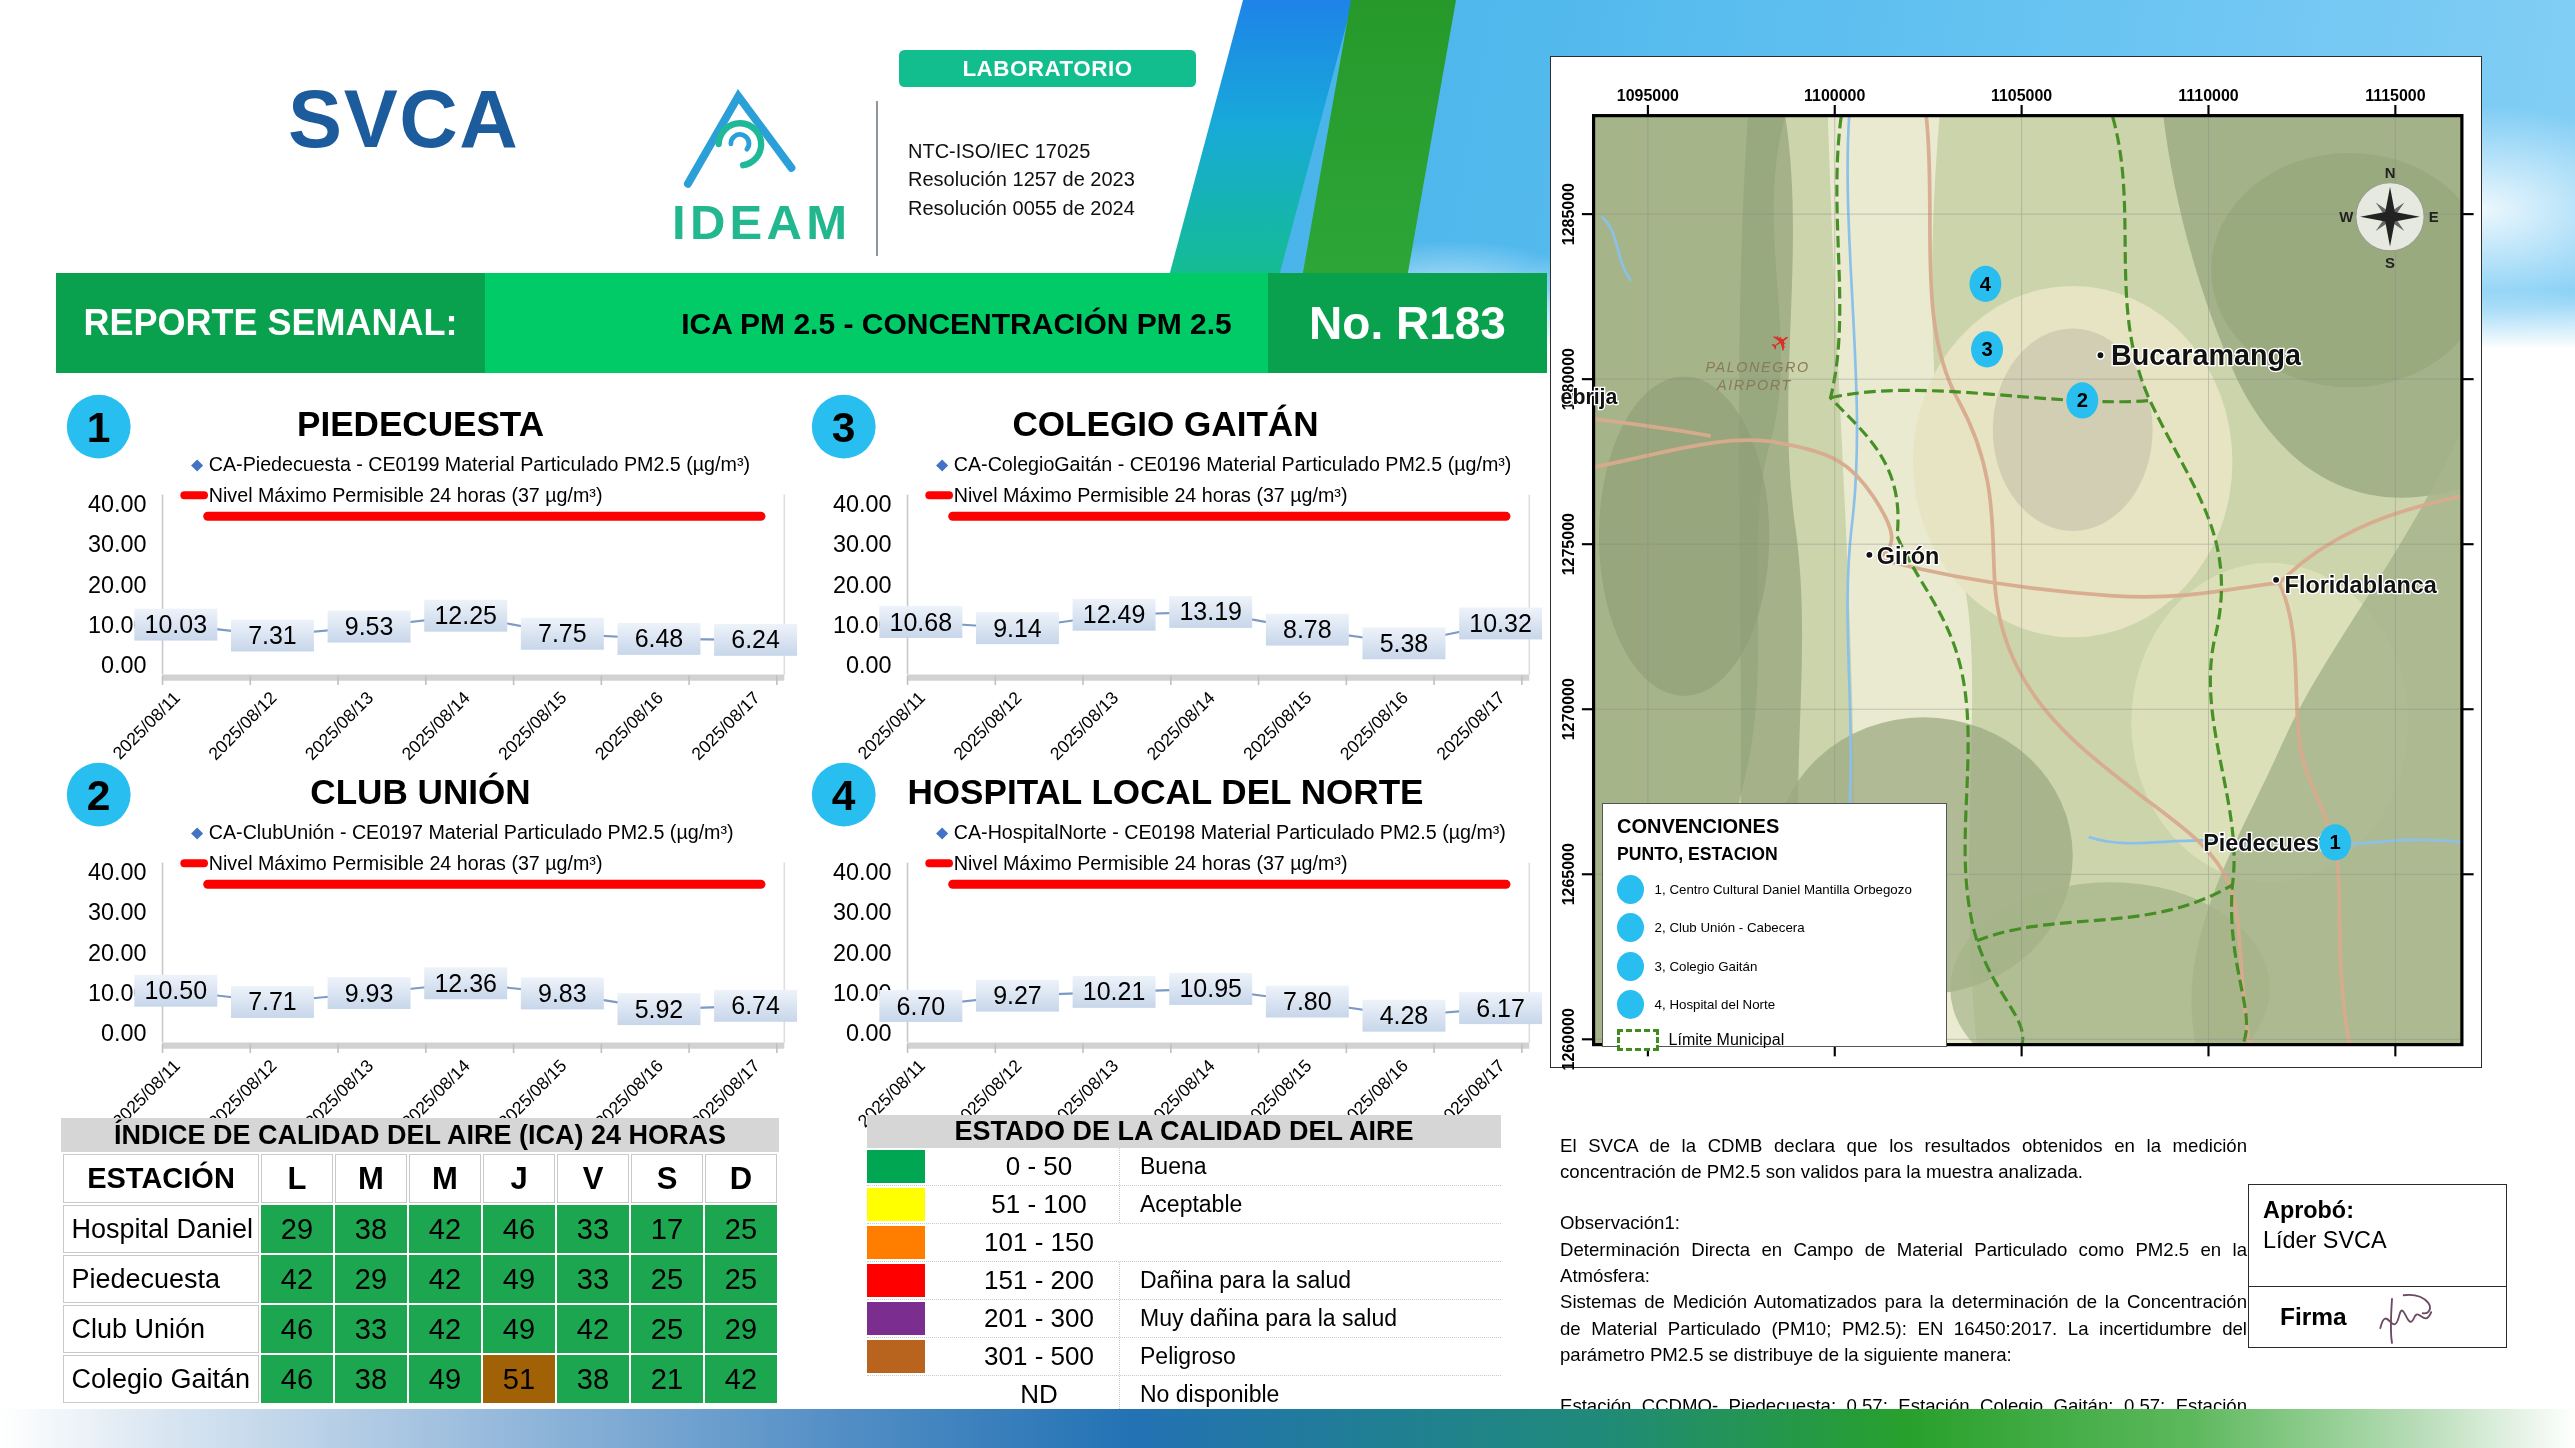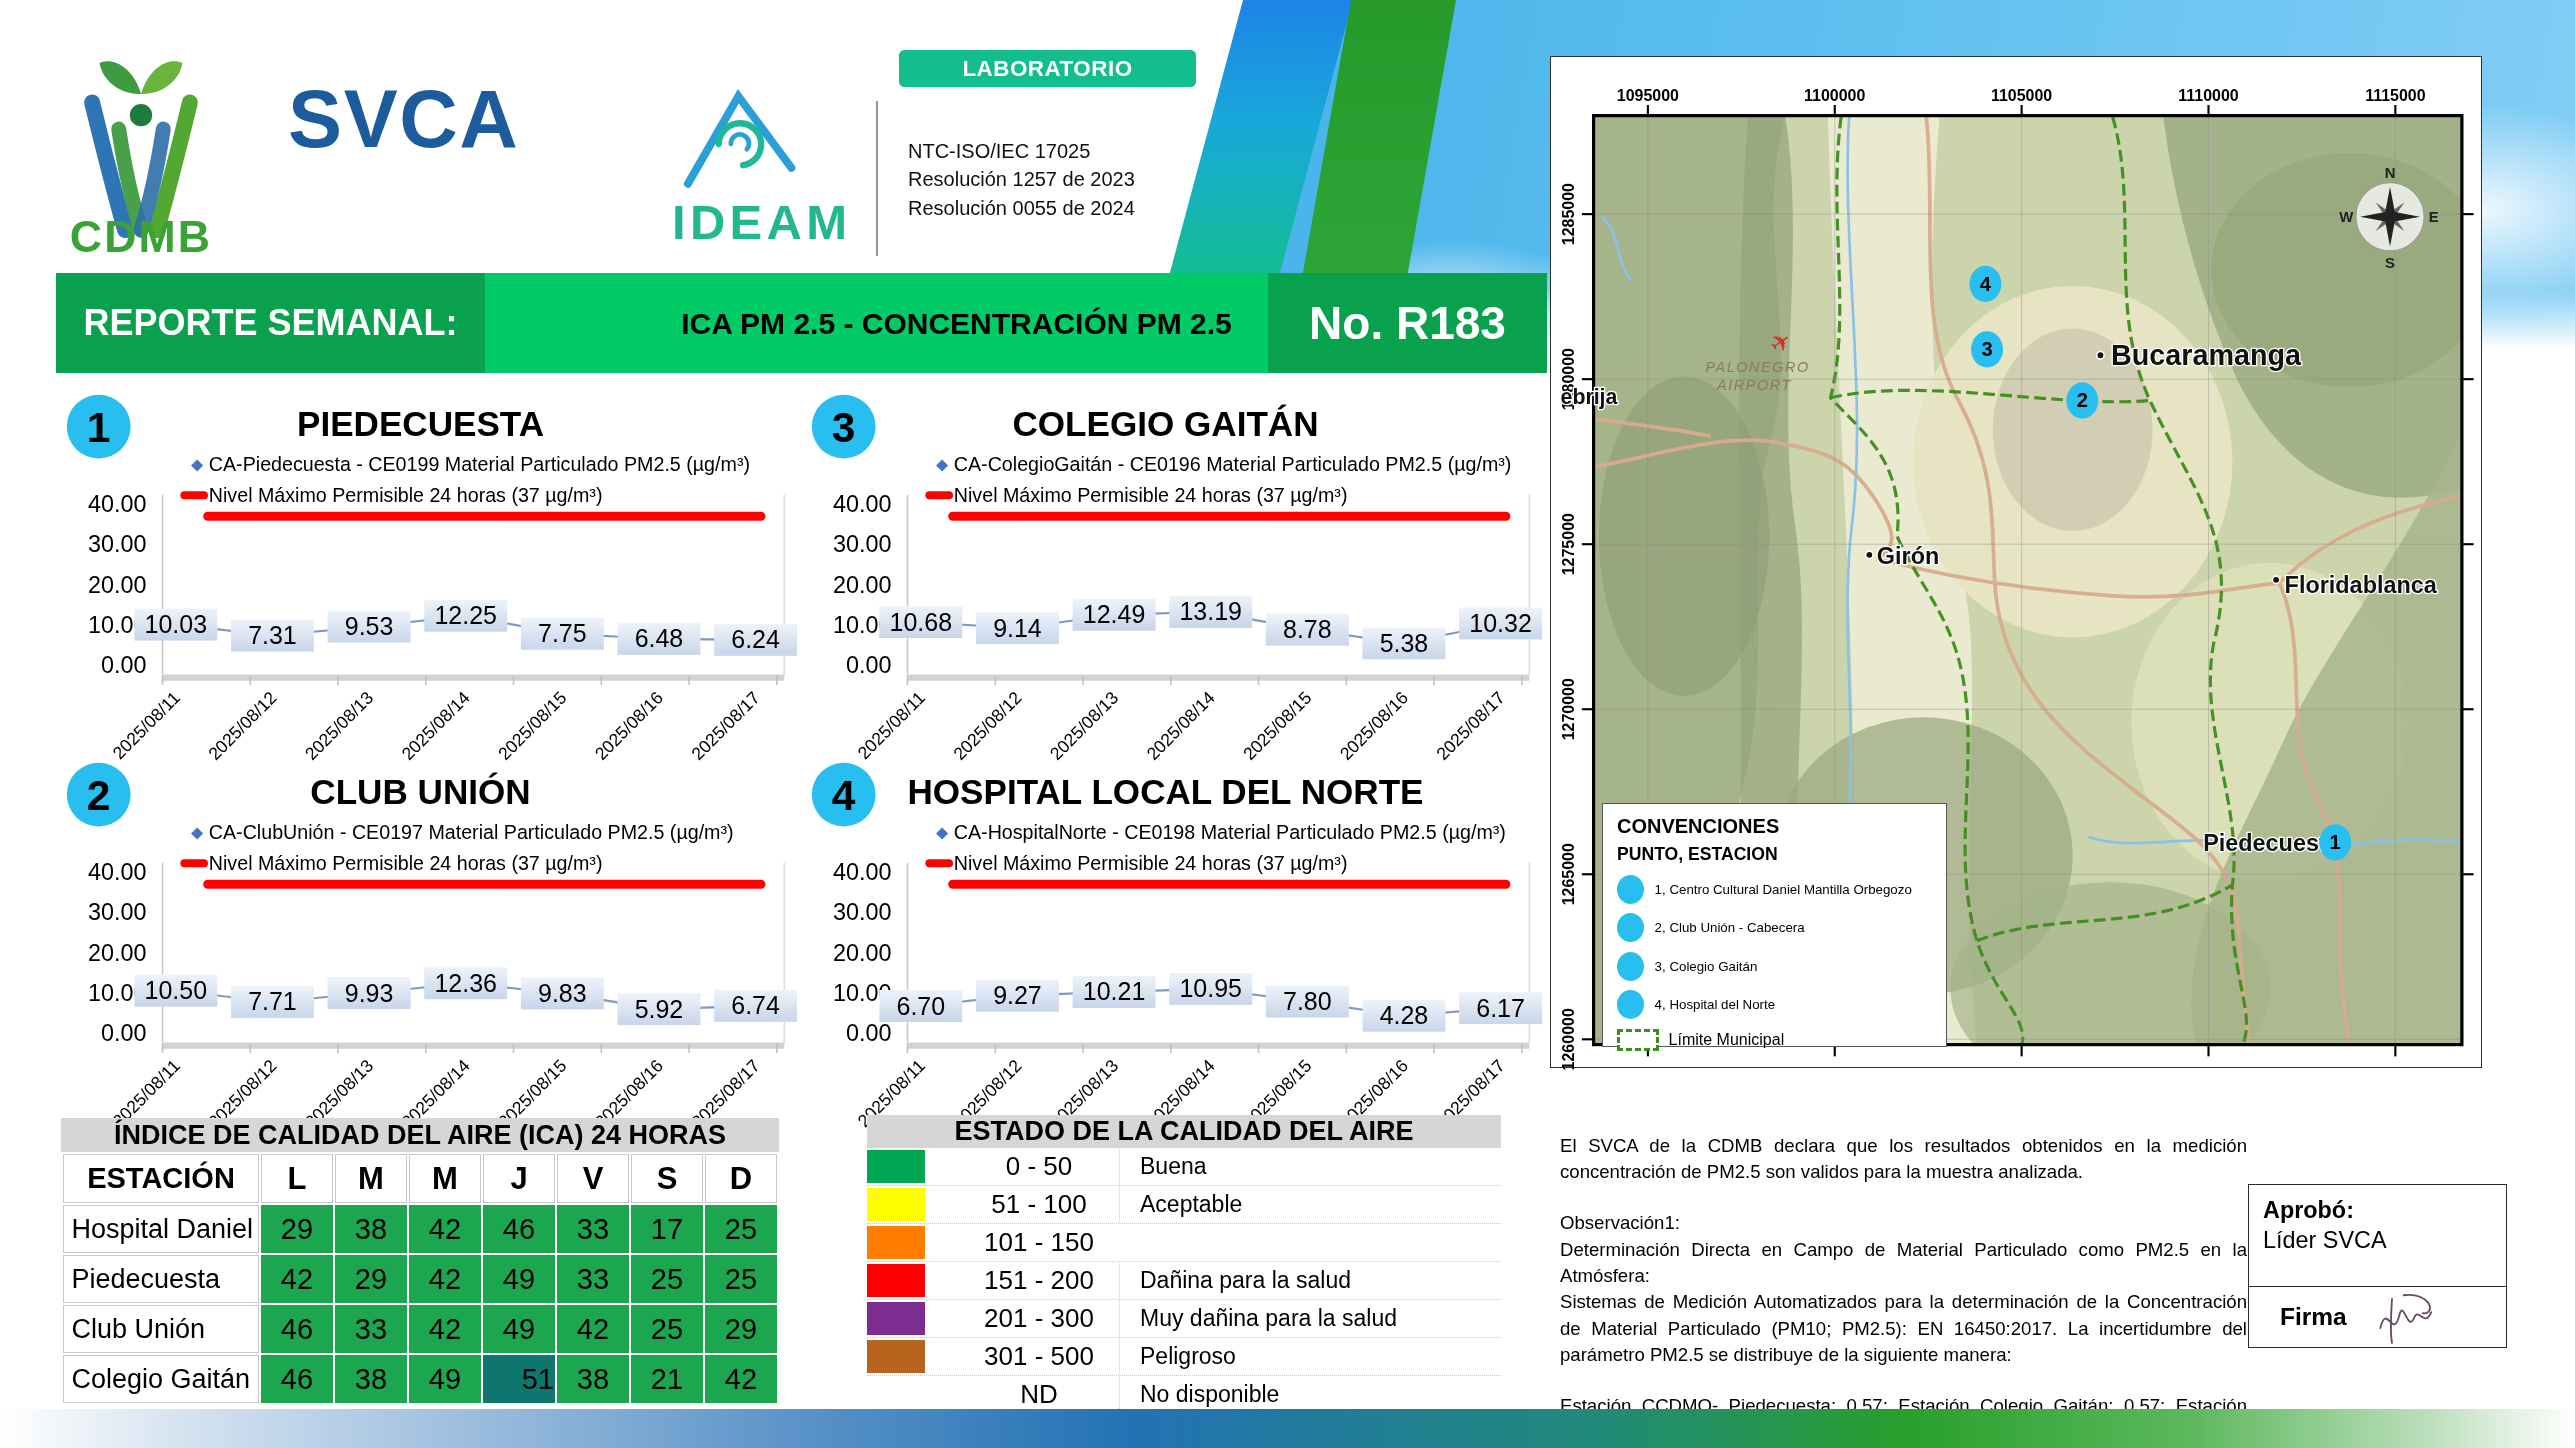--- a/index.html
+++ b/index.html
@@ -62,21 +62,21 @@
   
   .ica-table{left:61px;top:1118px;width:718px;}
   .ica-title{background:#d6d6d6;font-size:27px;font-weight:800;text-align:center;height:34px;line-height:34px;}
   .ica-table table{width:100%;border-collapse:separate;border-spacing:2.7px;table-layout:fixed;}
   .ica-table th{background:#fff;border:1.1px solid #c9c9c9;font-weight:800;height:45px;}
   .th-station{font-size:29px;}
   .th-day{font-size:31px;}
   .td-station{font-size:27px;background:#fff;border:1.1px solid #c9c9c9;padding-left:7.5px;height:44px;}
   .ica-val{text-align:center;font-size:29px;height:44px;}
   .ica-val.green{background:#1ca64f;}
-  .ica-val.yellow{background:#0f766e;text-align:right;}
+  .ica-val.yellow{background:#a16207;}
 
   
   .estado{left:867px;top:1115px;width:634px;}
   .estado-title{background:#d6d6d6;font-size:27px;font-weight:800;text-align:center;height:33px;line-height:33px;}
   .estado-row{display:flex;align-items:stretch;height:37px;border-bottom:1.1px dotted #c9c9c9;}
   .estado-row.last{border-bottom:none;}
   .estado-swatch{width:58px;margin:1.6px 0;flex:0 0 58px;}
   .estado-range{flex:0 0 160px;text-align:center;font-size:26px;display:flex;align-items:center;justify-content:center;padding-left:34px;}
   .estado-label{flex:1;font-size:23px;border-left:1.1px dotted #c9c9c9;padding-left:20px;display:flex;align-items:center;}
 
@@ -98,32 +98,20 @@
 </style>
 </head>
 <body>
 
 <div class="page">
 
   <div class="abs sky"></div>
   <div class="abs ribbon-blue"></div>
   <div class="abs ribbon-green"></div>
 
-  <div class="abs" style="left:61px;top:45px;width:160px;height:210px;">
-    <svg width="160" height="210" viewBox="0 0 300 395">
-      <path d="M150,92 C135,40 95,22 72,34 C78,70 114,94 150,92 Z" fill="#3f9b3f"></path>
-      <path d="M150,92 C165,40 205,22 228,34 C222,70 186,94 150,92 Z" fill="#6ab33c"></path>
-      <circle cx="150" cy="132" r="21" fill="#1f7a3d"></circle>
-      <path d="M58,108 C78,190 96,262 120,348" stroke="#2e75b6" stroke-width="30" stroke-linecap="round" fill="none"></path>
-      <path d="M242,108 C222,190 204,262 180,348" stroke="#52a832" stroke-width="30" stroke-linecap="round" fill="none"></path>
-      <path d="M108,158 C120,236 132,292 150,348" stroke="#3f9b3f" stroke-width="28" stroke-linecap="round" fill="none" opacity="0.95"></path>
-      <path d="M192,158 C180,236 168,292 150,348" stroke="#2d6ea8" stroke-width="28" stroke-linecap="round" fill="none" opacity="0.9"></path>
-      <text x="150" y="390" text-anchor="middle" font-size="84" font-weight="800" fill="#3aa335" letter-spacing="4">CDMB</text>
-    </svg>
-  </div>
 
   <div class="abs" style="left:288px;top:79px;">
     <div class="svca-title">SVCA</div>
   </div>
 
   <div class="abs" style="left:672px;top:80px;width:138px;">
     <svg width="138" height="112" viewBox="0 0 260 210" style="display:block;margin:0 auto;">
       <path d="M30,195 L125,30 L225,165" stroke="#2a9fd8" stroke-width="15" fill="none" stroke-linecap="round"></path>
       <path d="M128,120 m-40,0 a40,40 0 1 1 80,2 a40,40 0 0 1 -34,38" stroke="#1fb999" stroke-width="12" fill="none" stroke-linecap="round"></path>
       <path d="M128,120 m-17,0 a17,17 0 1 1 30,10" stroke="#2a9fd8" stroke-width="9" fill="none" stroke-linecap="round"></path>

